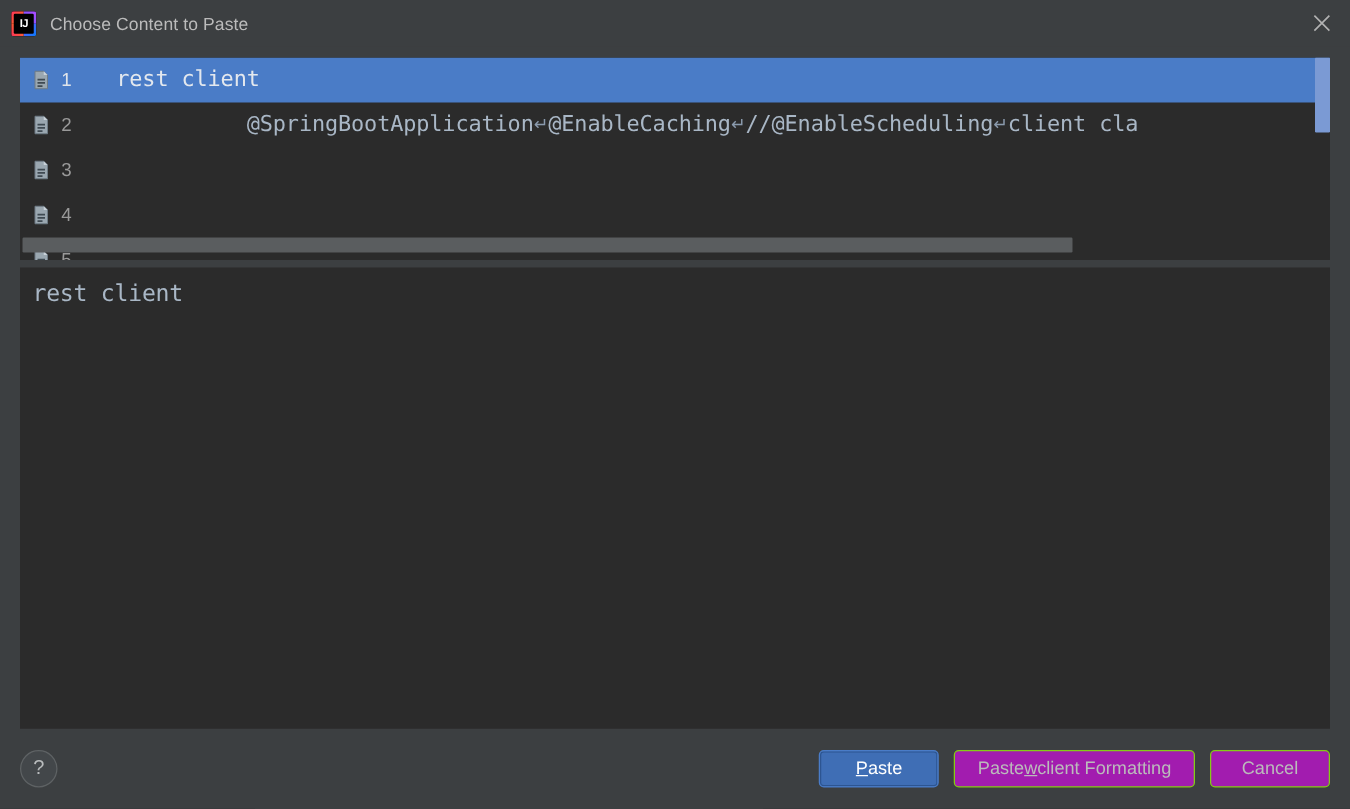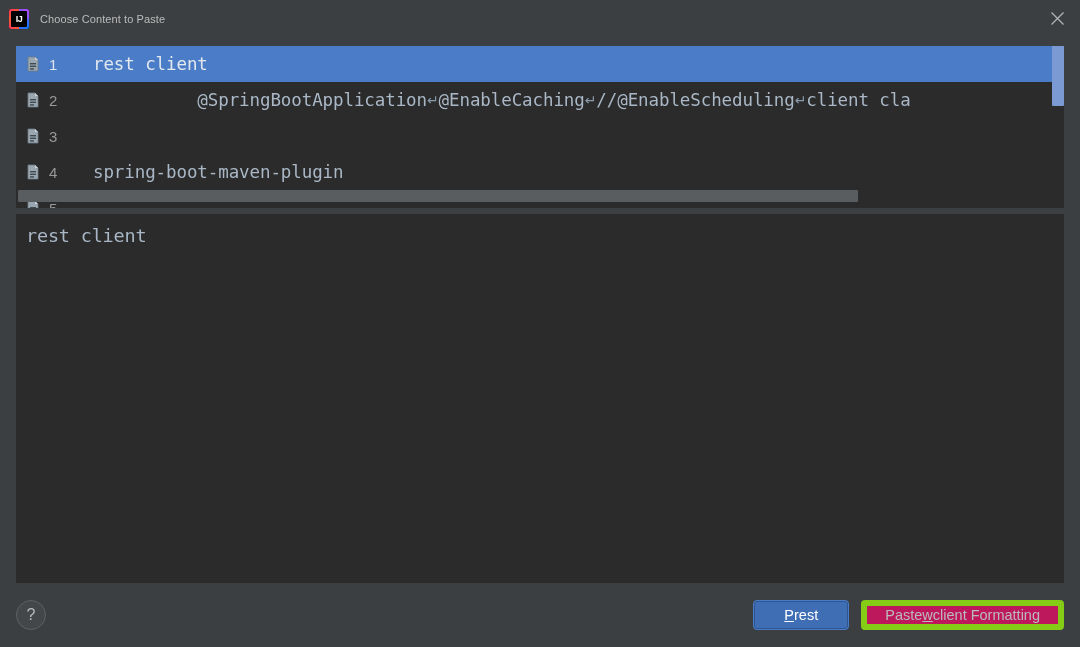--- a/index.html
+++ b/index.html
@@ -69,21 +69,21 @@
     text-align: center;
     font-family: "Liberation Sans", sans-serif;
     font-size: 9px;
     font-weight: bold;
     color: #ffffff;
     letter-spacing: -0.5px;
     line-height: 1;
   }
 
   .title-text {
-    font-size: 11px;
+    font-size: 14px;
     color: #bbbbbb;
     letter-spacing: 0.1px;
     white-space: nowrap;
   }
 
   .close-btn {
     position: absolute;
     right: 0;
     top: 0;
     width: 46px;
@@ -242,22 +242,22 @@
     display: flex;
     align-items: center;
     gap: 12px;
   }
 
   .btn {
     height: 30px;
     min-width: 96px;
     padding: 0 18px;
     border-radius: 4px;
-    border: 6px solid #84cc16;
-    background: #be185d;
+    border: 1px solid #84cc16;
+    background: #a21caf;
     color: #bbbbbb;
     font-family: "Liberation Sans", sans-serif;
     font-size: 14.5px;
     display: flex;
     align-items: center;
     justify-content: center;
     cursor: pointer;
     white-space: nowrap;
   }
   .btn.primary {
@@ -340,21 +340,20 @@
         <span class="doc-icon">
           <svg width="16" height="16" viewBox="0 0 16 16">
             <path d="M3 1 h7 l3 3 v11 h-10 z" fill="#9aa7b0" stroke="#6e7b85" stroke-width="0.8"></path>
             <path d="M10 1 v3 h3 z" fill="#c9d2d9"></path>
             <rect x="5" y="7" width="6" height="1.4" fill="#3f4a52"></rect>
             <rect x="5" y="9.6" width="6" height="1.4" fill="#3f4a52"></rect>
             <rect x="5" y="12.2" width="4" height="1.4" fill="#3f4a52"></rect>
           </svg>
         </span>
         <span class="row-num">4</span>
-        <span class="row-text">spring-boot-maven-plugin</span>
       </div>
 
       <div class="row">
         <span class="doc-icon">
           <svg width="16" height="16" viewBox="0 0 16 16">
             <path d="M3 1 h7 l3 3 v11 h-10 z" fill="#9aa7b0" stroke="#6e7b85" stroke-width="0.8"></path>
             <path d="M10 1 v3 h3 z" fill="#c9d2d9"></path>
             <rect x="5" y="7" width="6" height="1.4" fill="#3f4a52"></rect>
             <rect x="5" y="9.6" width="6" height="1.4" fill="#3f4a52"></rect>
             <rect x="5" y="12.2" width="4" height="1.4" fill="#3f4a52"></rect>
@@ -379,25 +378,28 @@
     <div class="preview-text">rest client</div>
   </div>
 
   <div class="footer">
     <div class="help-btn">?</div>
 
     <div class="btn-group">
       <div class="btn primary">
           <span></span>
           <span class="mn">P</span>
-          <span>rest</span>
+          <span>aste</span>
         </div>
 
       <div class="btn">
           <span>Paste </span>
           <span class="mn">w</span>
           <span>client Formatting</span>
         </div>
 
+      <div class="btn">
+          <span>Cancel</span>
+        </div>
     </div>
   </div>
 
 </div>
 
 </body></html>

